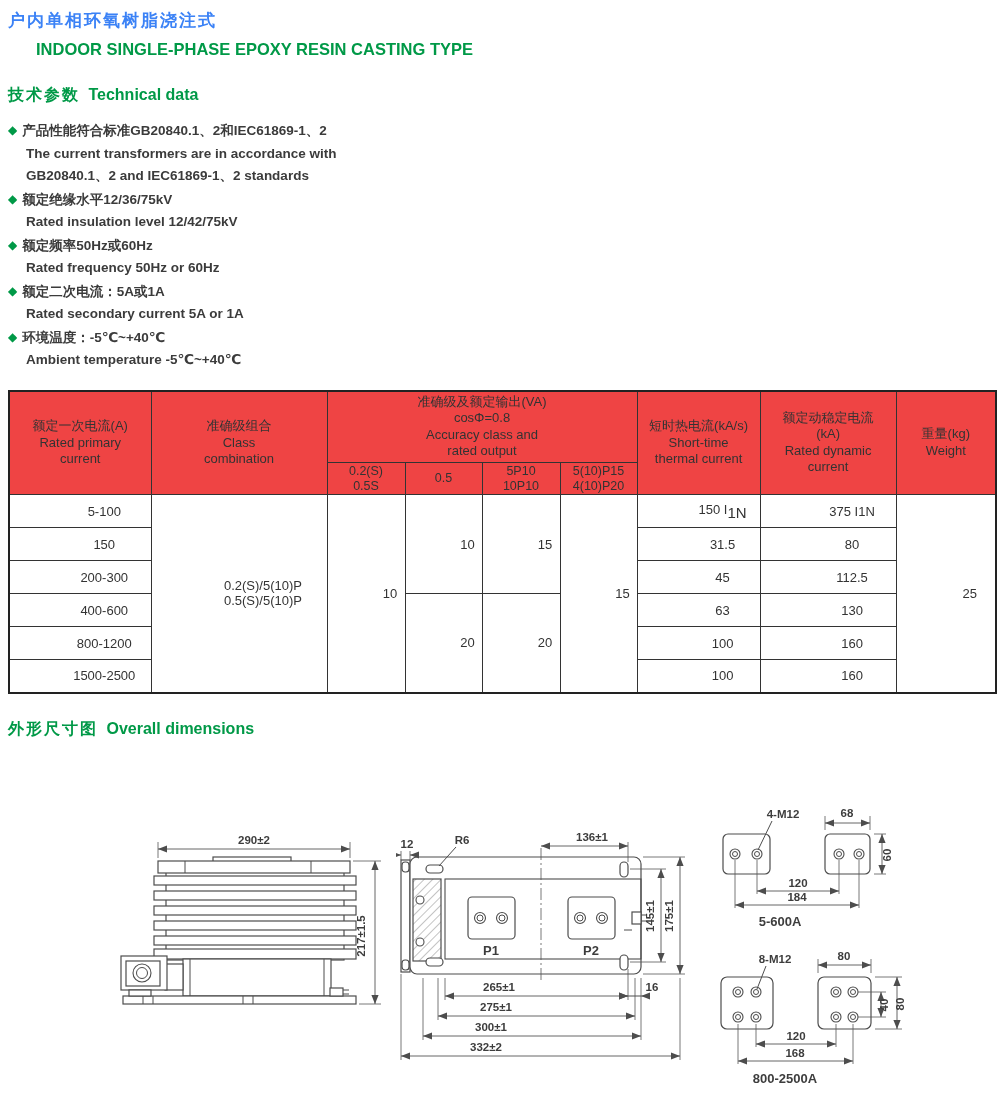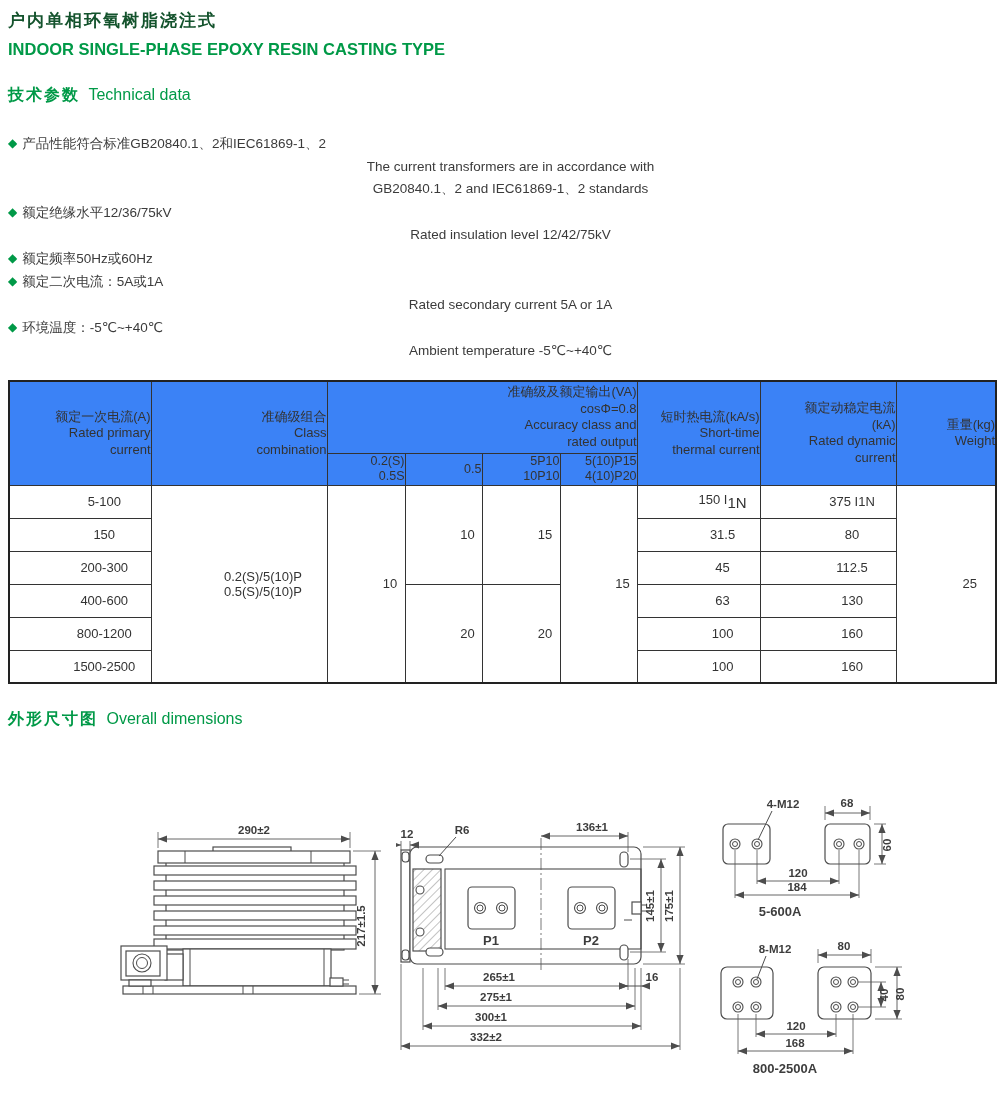--- a/index.html
+++ b/index.html
@@ -1,34 +1,34 @@
 <!DOCTYPE html>
 <html><head>
 <meta charset="utf-8">
 <style>
   * { margin:0; padding:0; box-sizing:border-box; }
   html,body { width:1000px; height:1098px; background:#fff; overflow:hidden;
     font-family:"Liberation Sans","DejaVu Sans",sans-serif; color:#3a3a3a; }
   .page { padding:10px 5px 0 8px; position:relative; }
 
-  .title-zh { color:#14532d; font-size:17px; font-weight:bold; letter-spacing:2px; line-height:22px; }
-  .title-en { color:#009947; font-size:16.5px; font-weight:bold; margin-top:6px; line-height:22px; }
+  .title-zh { color:#3b82f6; font-size:17px; font-weight:bold; letter-spacing:2px; line-height:22px; }
+  .title-en { color:#009947; font-size:16.5px; font-weight:bold; margin-top:6px; line-height:22px;margin-left:28px; }
   .section-head { margin-top:24px; font-size:16px; color:#009947; line-height:22px; }
   .section-head .zh { font-weight:bold; letter-spacing:2px; }
-  .section-head .en { font-weight:normal; margin-left:4px; }
-
-  .specs { margin-top:26px; font-size:13.5px; line-height:22.5px; color:#3b3b3b; }
+  .section-head .en { font-weight:bold; margin-left:4px; }
+
+  .specs { margin-top:13px; font-size:13.5px; line-height:22.5px; color:#3b3b3b;font-weight:bold; }
   .diamond { color:#009947; font-size:12px; margin-right:5px; vertical-align:1px; }
-  .spec-en { padding-left:18px;text-align:center; }
+  .spec-en { padding-left:18px; }
 
   table.tech { border-collapse:collapse; margin-top:18px; width:987px; table-layout:fixed;
     border:2px solid #222; }
   .tech th, .tech td { border:1px solid #333; text-align:center; font-weight:normal;
     font-size:13px; color:#333; vertical-align:middle; }
-  .tech th { background:#3b82f6; line-height:16.5px;text-align:right; }
+  .tech th { background:#ef4444; line-height:16.5px; }
   .tech tr.hrow1 th { height:72px; }
   .tech tr.hrow2 th { height:32px; line-height:15px; font-size:12.5px; }
   .tech td { height:33px; background:#fff;padding-left:48px; }
   sub.subn { font-size:15px; }
 
   .drawings { position:relative; height:356px; margin-top:8px; }
   .dw { position:absolute; }
   .dw text { font-size:11.5px; font-weight:bold; fill:#3d3d3d; text-anchor:middle;
     font-family:"Liberation Sans","DejaVu Sans",sans-serif; }
   .dw text.plab { font-size:13px; }
@@ -62,20 +62,21 @@
     </div>
     <div class="spec-en">The current transformers are in accordance with</div>
     <div class="spec-en">GB20840.1、2 and IEC61869-1、2 standards</div>
     <div>
       <span class="diamond">◆</span><span>额定绝缘水平12/36/75kV</span>
     </div>
     <div class="spec-en">Rated insulation level 12/42/75kV</div>
     <div>
       <span class="diamond">◆</span><span>额定频率50Hz或60Hz</span>
     </div>
+    <div class="spec-en">Rated frequency 50Hz or 60Hz</div>
     <div>
       <span class="diamond">◆</span><span>额定二次电流：5A或1A</span>
     </div>
     <div class="spec-en">Rated secondary current 5A or 1A</div>
     <div>
       <span class="diamond">◆</span><span>环境温度：-5℃~+40℃</span>
     </div>
     <div class="spec-en">Ambient temperature -5℃~+40℃</div>
   </div>
 

